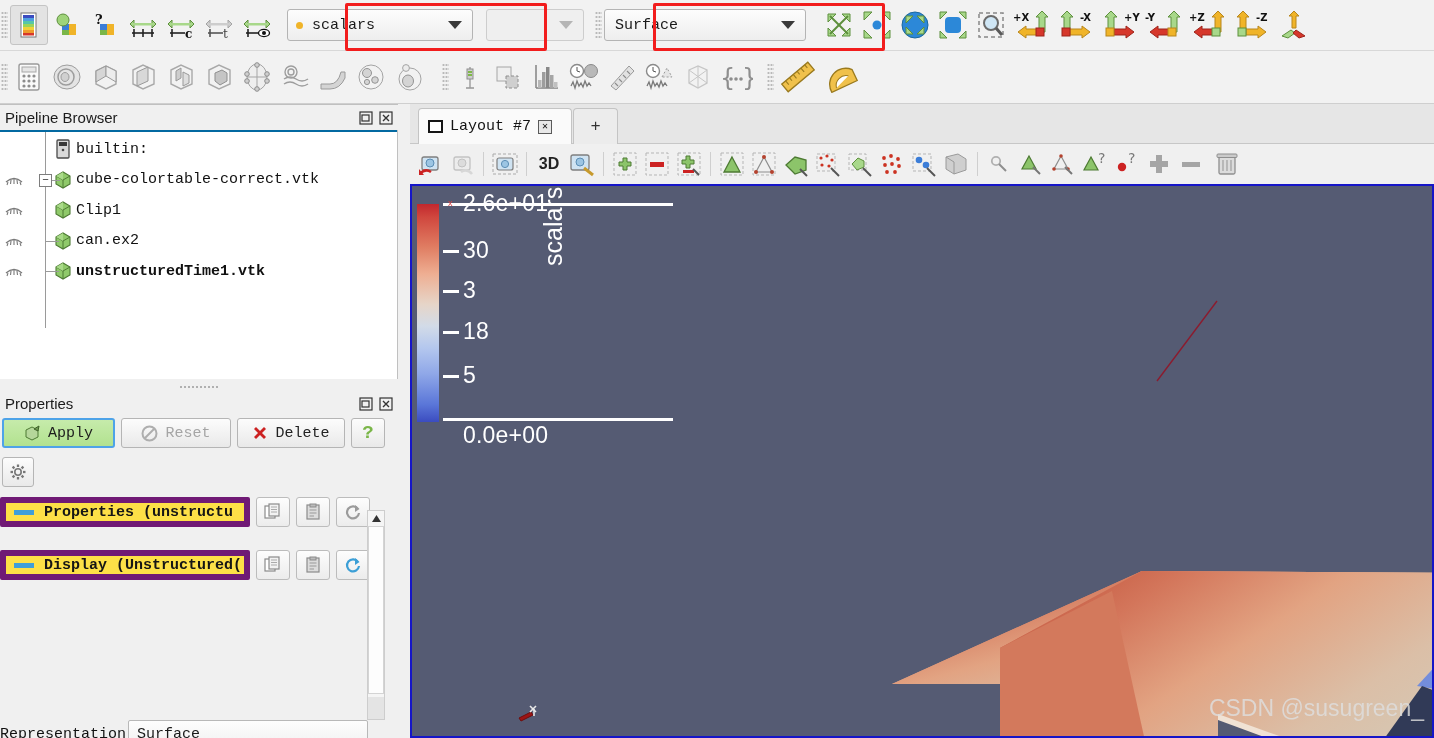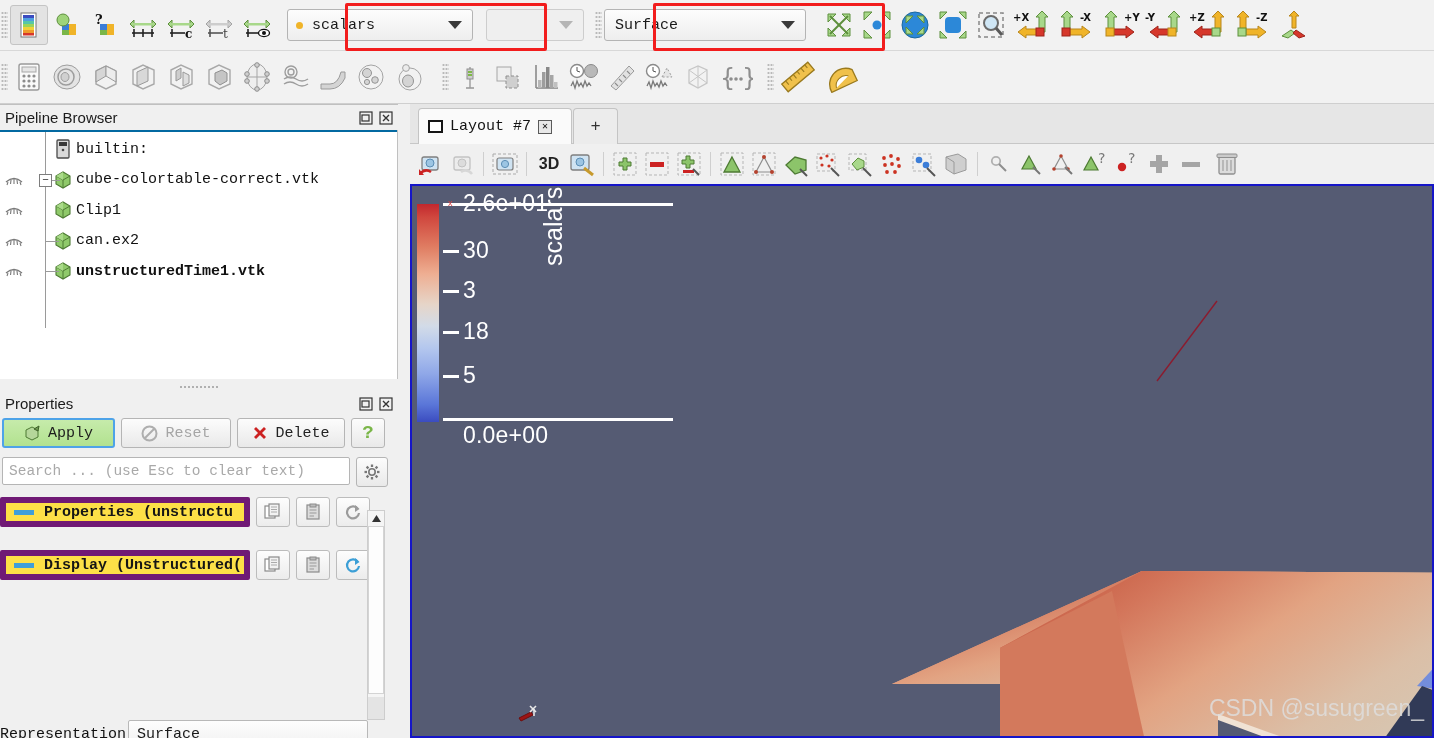--- a/index.html
+++ b/index.html
@@ -873,21 +873,20 @@
             <path d="M2 4 L4 2 L8 6 L12 2 L14 4 L10 8 L14 12 L12 14 L8 10 L4 14 L2 12 L6 8 Z" fill="#cc2222"></path>
           </svg>
           <span>Delete</span>
         </div>
         <div class="pbtn help" style="width:34px">
           <span>?</span>
         </div>
       </div>
 
       <div id="search-row">
-        <input id="search-input" type="text" placeholder="Search ... (use Esc to clear text)" style="">
         <div id="search-gear">
           <svg width="18" height="18" viewBox="0 0 18 18">
             <circle cx="9" cy="9" r="3.2" fill="none" stroke="#777" stroke-width="1.6"></circle>
             <g stroke="#777" stroke-width="2.3">
               <line x1="9" y1="1.5" x2="9" y2="4"></line>
                 <line x1="9" y1="14" x2="9" y2="16.5"></line>
               <line x1="1.5" y1="9" x2="4" y2="9"></line>
                 <line x1="14" y1="9" x2="16.5" y2="9"></line>
               <line x1="3.6" y1="3.6" x2="5.4" y2="5.4"></line>
                 <line x1="12.6" y1="12.6" x2="14.4" y2="14.4"></line>

